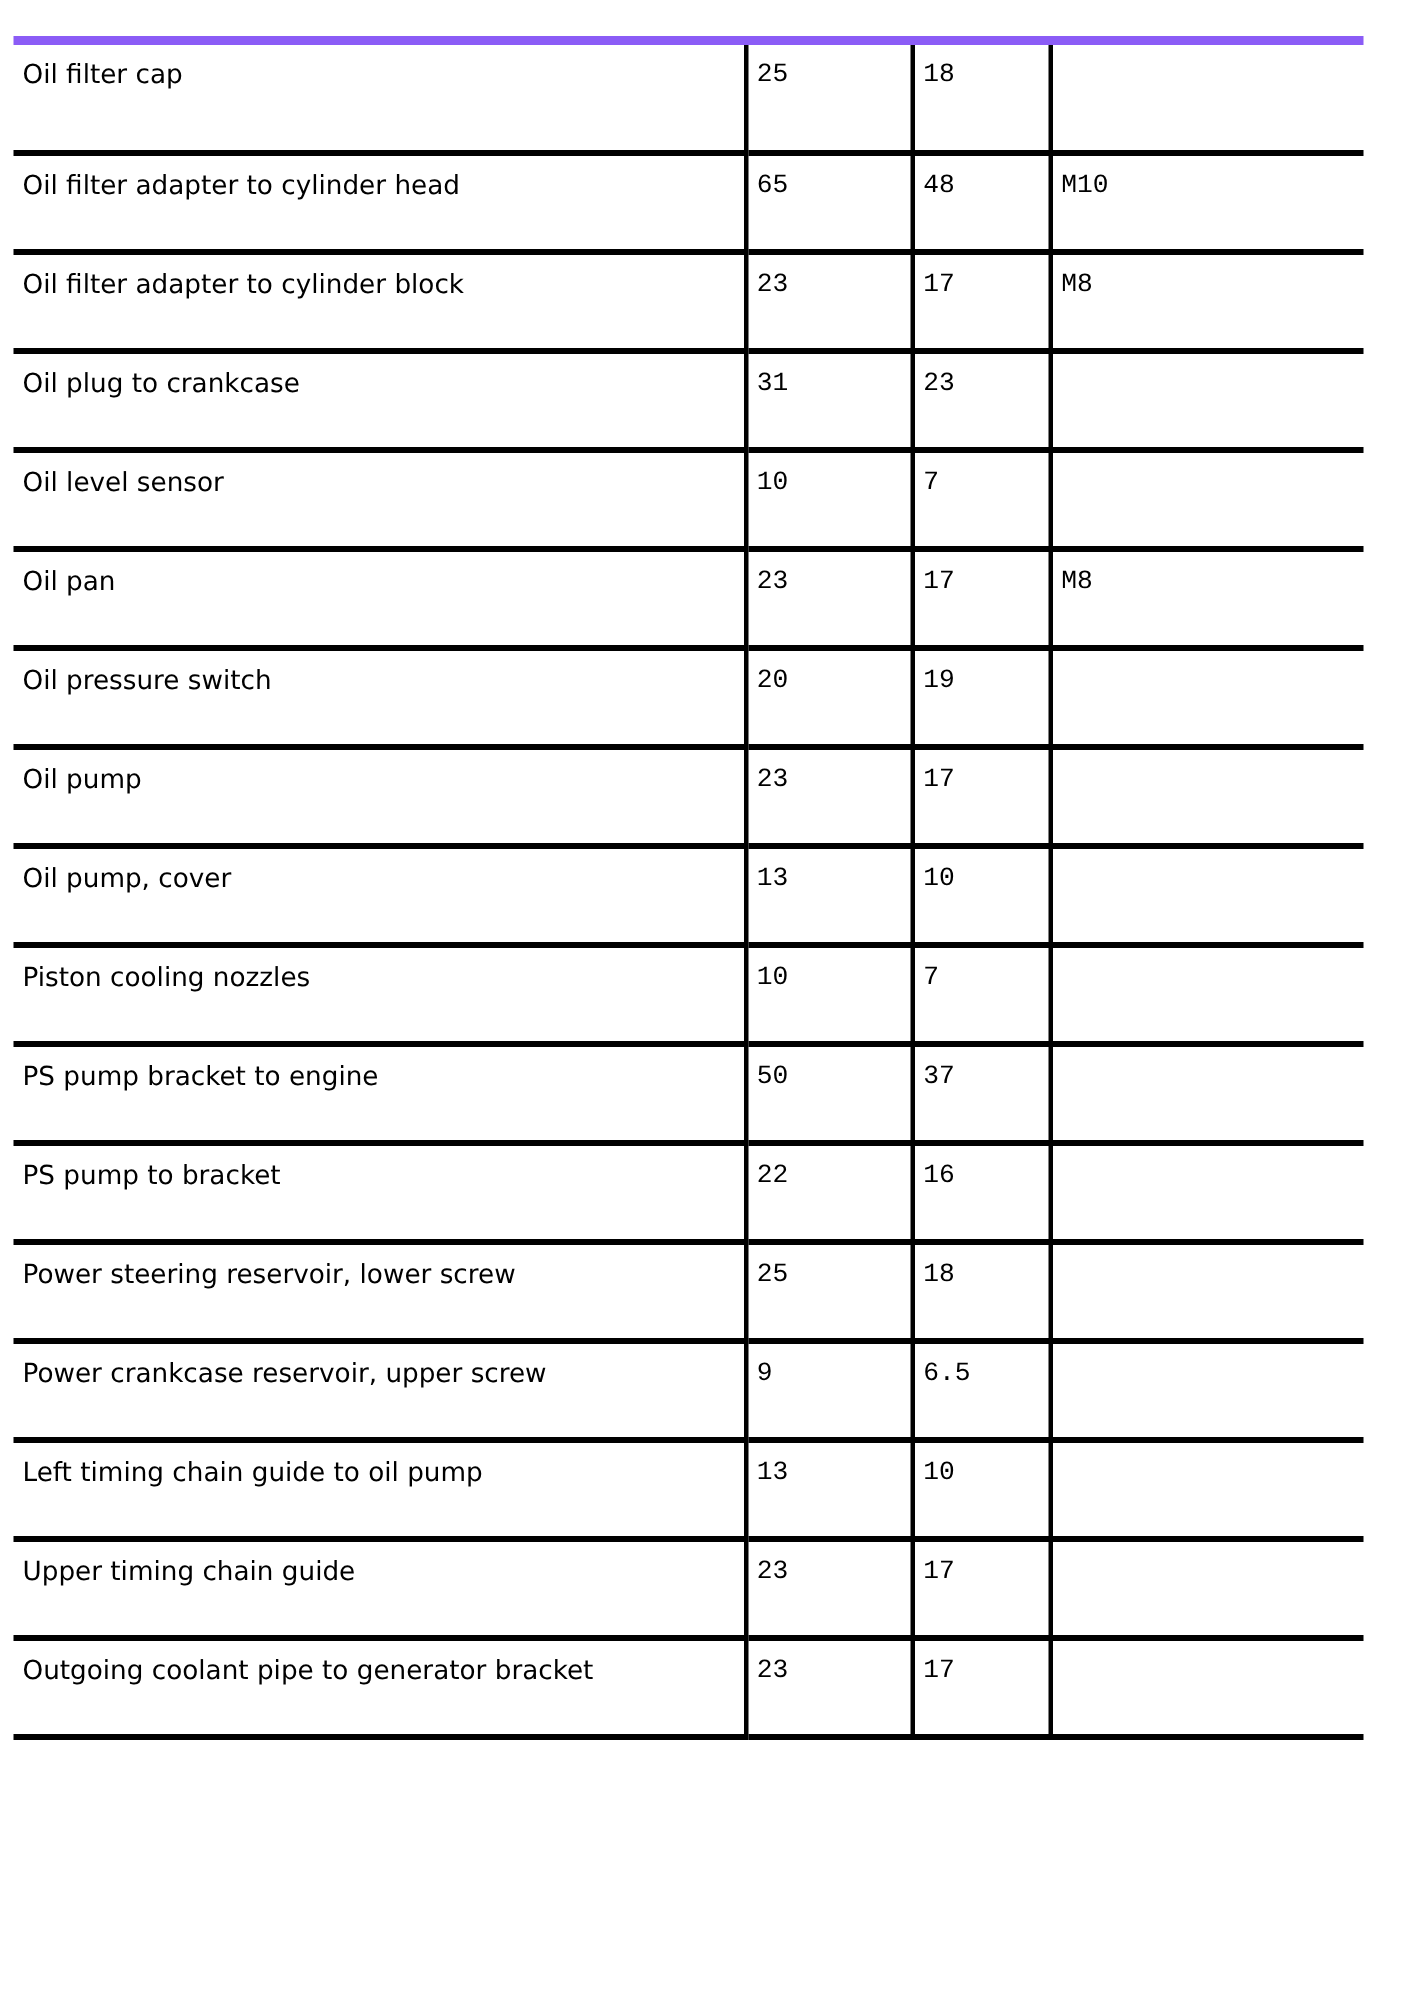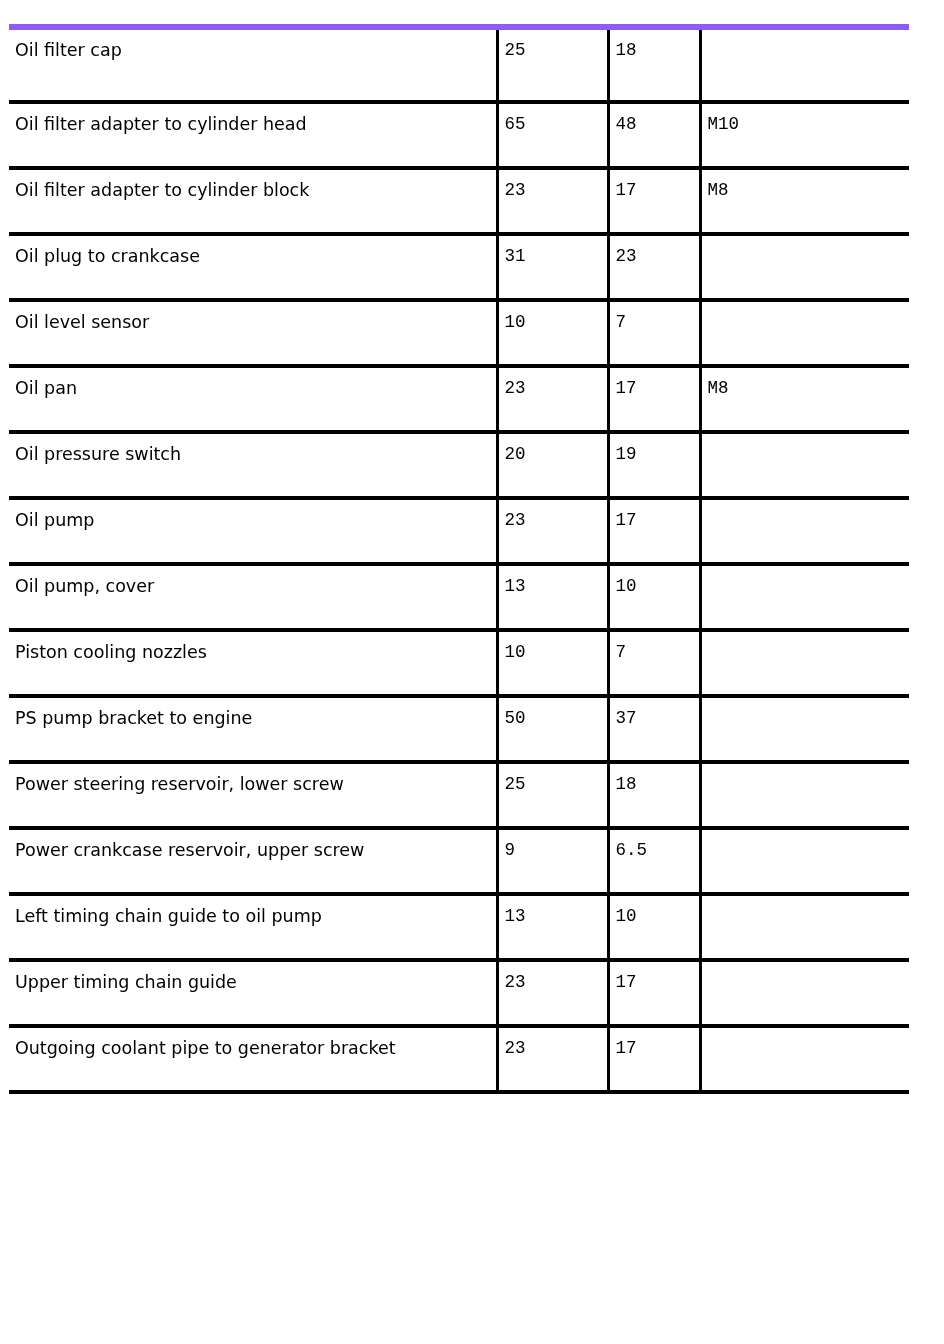--- a/index.html
+++ b/index.html
@@ -116,20 +116,26 @@
         <td>7</td>
         <td></td>
       </tr>
       <tr>
         <td>PS pump bracket to engine</td>
         <td>50</td>
         <td>37</td>
         <td></td>
       </tr>
       <tr>
+        <td>PS pump to bracket</td>
+        <td>22</td>
+        <td>16</td>
+        <td></td>
+      </tr>
+      <tr>
         <td>Power steering reservoir, lower screw</td>
         <td>25</td>
         <td>18</td>
         <td></td>
       </tr>
       <tr>
         <td>Power crankcase reservoir, upper screw</td>
         <td>9</td>
         <td>6.5</td>
         <td></td>

